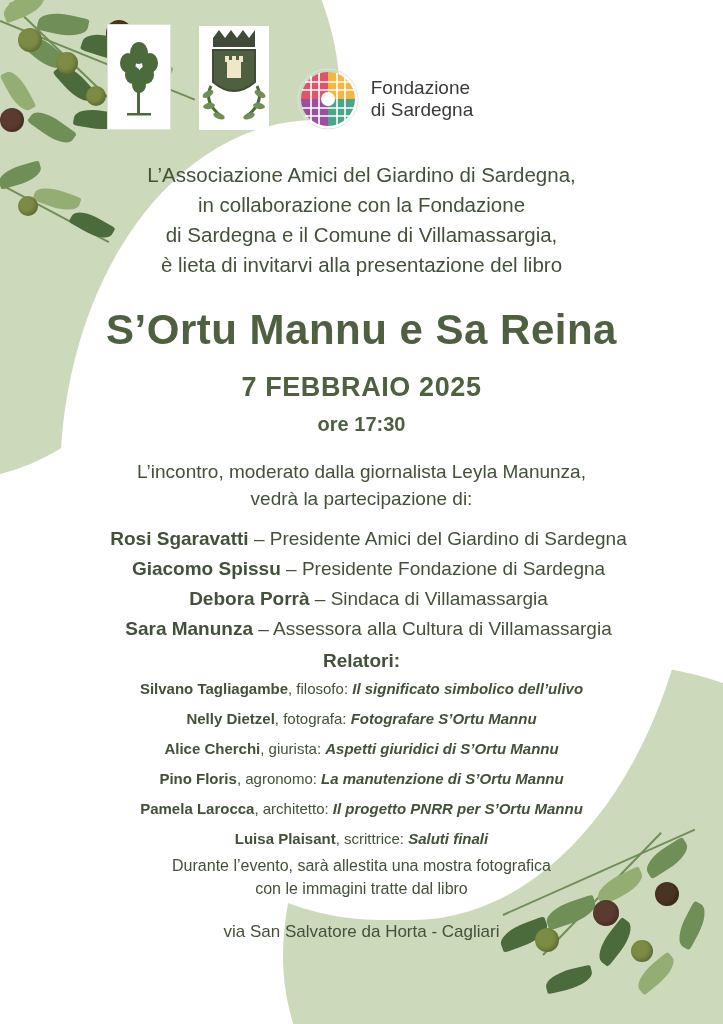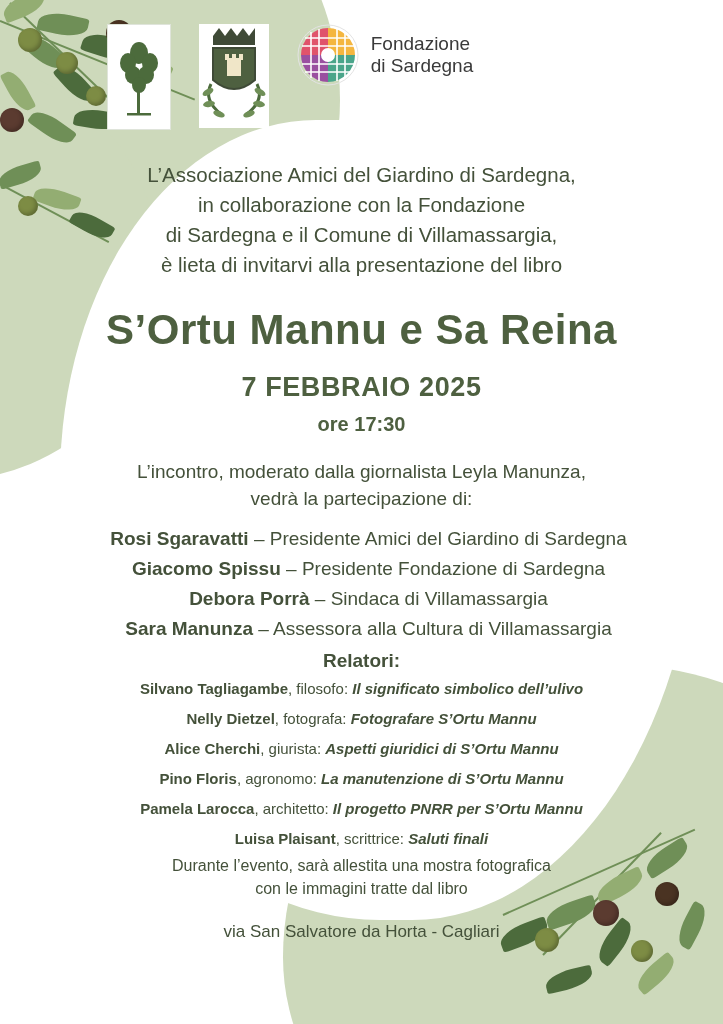--- a/index.html
+++ b/index.html
@@ -88,21 +88,21 @@
   }
 
   
   .logos {
     position: absolute;
     top: 24px;
     left: 0;
     width: 580px;
     display: flex;
     justify-content: center;
-    align-items: flex-start;
+    align-items: flex-end;
     gap: 28px;
     z-index: 5;
   }
   .logo-box {
     background: #ffffff;
     display: flex;
     align-items: center;
     justify-content: center;
   }
   .logo-tree {

